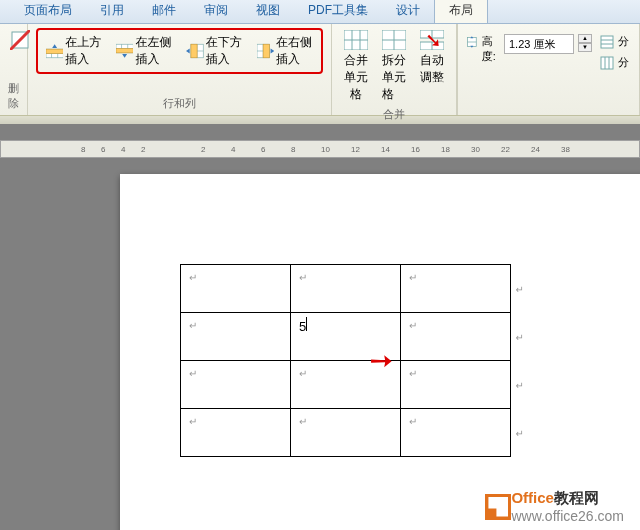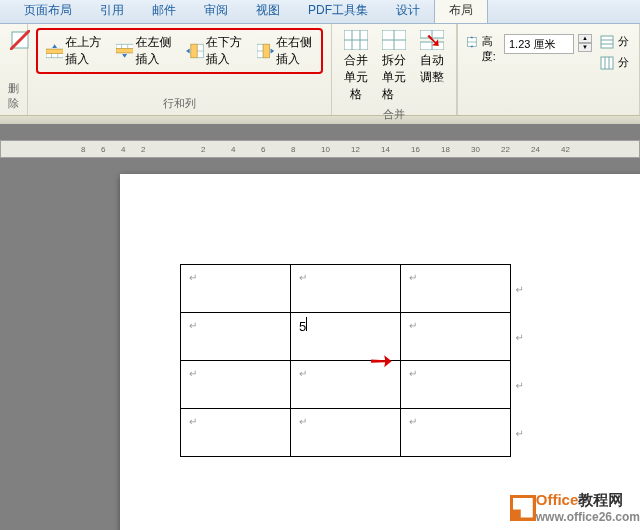--- a/index.html
+++ b/index.html
@@ -44,21 +44,21 @@
     
     .page { position: absolute; left: 120px; top: 50px; width: 540px; height: 380px; background: #fff; box-shadow: 0 2px 6px rgba(0,0,0,0.4); }
     
     .doc-table { position: absolute; left: 60px; top: 90px; border-collapse: collapse; }
     .doc-table td { border: 1px solid #000; width: 110px; height: 48px; padding: 4px 8px; vertical-align: top; position: relative; font-size: 13px; }
     .cell-mark { color: #999; font-size: 10px; }
     .row-mark { position: absolute; right: -14px; top: 50%; transform: translateY(-50%); color: #999; font-size: 10px; }
     
     .red-arrow { position: absolute; font-size: 28px; color: #d00; transform: rotate(45deg); }
     
-    .watermark { position: absolute; right: 0; bottom: 6px; display: flex; align-items: center; font-size: 15px; font-weight: bold; }
+    .watermark { position: absolute; right: 16px; bottom: 6px; display: flex; align-items: center; font-size: 15px; font-weight: bold; }
     .watermark .logo { width: 26px; height: 26px; background: #e2711d; position: relative; }
     .watermark .logo::before { content: ""; position: absolute; left: 3px; top: 3px; width: 20px; height: 20px; background: #fff; clip-path: polygon(0 0, 100% 0, 100% 100%, 40% 100%, 40% 60%, 0 60%); }
     .watermark .t1 { color: #e2711d; }
   </style>
 </head>
 <body>
 
 <div class="tabs">
   <div class="tab">页面布局</div>
   <div class="tab">引用</div>
@@ -223,21 +223,21 @@
     <span class="tick" style="left:260px">6</span>
     <span class="tick" style="left:290px">8</span>
     <span class="tick" style="left:320px">10</span>
     <span class="tick" style="left:350px">12</span>
     <span class="tick" style="left:380px">14</span>
     <span class="tick" style="left:410px">16</span>
     <span class="tick" style="left:440px">18</span>
     <span class="tick" style="left:470px">30</span>
     <span class="tick" style="left:500px">22</span>
     <span class="tick" style="left:530px">24</span>
-    <span class="tick" style="left:560px">42</span>
+    <span class="tick" style="left:560px">38</span>
   </div>
 
   <div class="page">
     <table class="doc-table">
       <tbody>
           <tr>
         <td><span class="cell-mark">↵</span></td>
         <td><span class="cell-mark">↵</span></td>
         <td><span class="cell-mark">↵</span><span class="row-mark">↵</span></td>
       </tr>
@@ -258,16 +258,16 @@
       </tr>
     </tbody>
       </table>
     <div class="red-arrow" style="left:250px; top:170px;">➚</div>
   </div>
 
   <div class="watermark">
     <div class="logo"></div>
     <div>
       <span class="t1">Office</span><span style="color:#333;">教程网</span>
-      <div style="font-size:12px;color:#888;font-weight:bold;">www.office26.com</div>
+      <div style="font-size:14px;color:#888;font-weight:normal;">www.office26.com</div>
     </div>
   </div>
 </div>
 
 </body></html>

